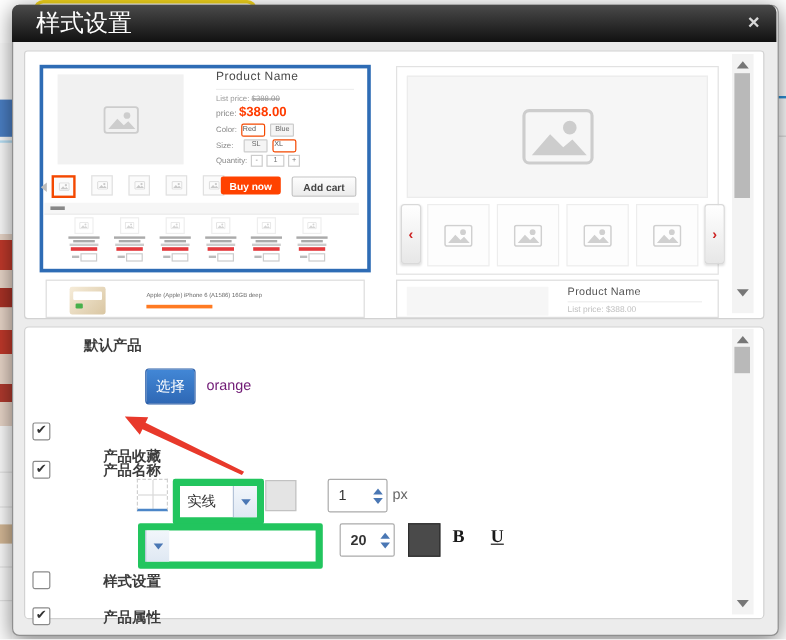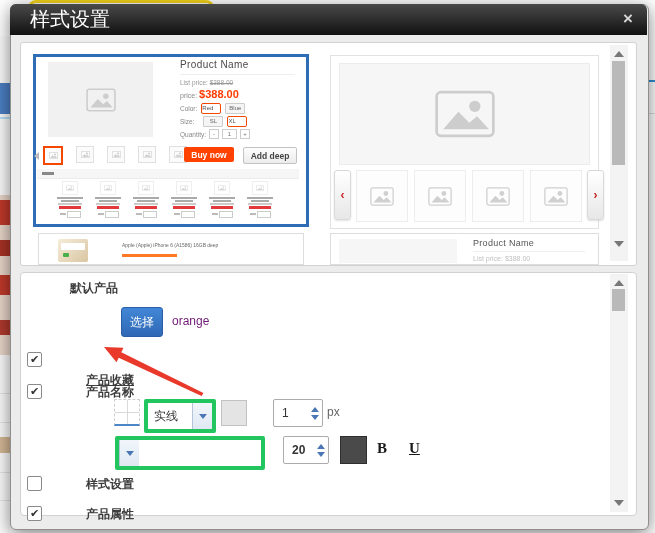--- a/index.html
+++ b/index.html
@@ -106,21 +106,21 @@
   .choose{left:121px;top:307px;width:40px;height:28px;z-index:4;border-radius:3px;cursor:pointer;
           background:linear-gradient(#4287d6,#2f68b5);border:1px solid #2a5ea8;color:#fff;font-size:12px;
           display:flex;align-items:center;justify-content:center;}
   .fvalue{left:172px;top:314px;font-size:12px;color:#701a75;z-index:4;}
   .cb{width:13px;height:13px;border:1px solid #8a8a8a;border-radius:2px;background:#fff;z-index:4;
       font-size:11px;line-height:13px;text-align:center;color:#333;cursor:pointer;}
   .borderpick{left:114px;top:399px;width:24px;height:24px;z-index:4;background:#fff;cursor:pointer;
       border:1px dashed #d0d0d0;border-bottom:2px solid #4c86c8;
       background-image:linear-gradient(#d9d9d9 0,#d9d9d9 100%),linear-gradient(#d9d9d9 0,#d9d9d9 100%);
       background-size:100% 1px,1px 100%;background-position:0 12px,12px 0;background-repeat:no-repeat;}
-  .sel{z-index:4;background:#fff;border:4px solid #22c55e;border-radius:2px;display:flex;align-items:center;cursor:pointer;}
+  .sel{z-index:4;background:#fff;border:6px solid #22c55e;border-radius:2px;display:flex;align-items:center;cursor:pointer;}
   .sel .txt{flex:1;font-size:12px;color:#333;padding-left:6px;
             font-family:"Liberation Sans",sans-serif;white-space:nowrap;overflow:hidden;}
   .sel .arr{width:19px;align-self:stretch;background:linear-gradient(#f2f6fb,#dfe8f3);border-left:1px solid #b4c3d8;
             display:flex;align-items:center;justify-content:center;}
   .sel .arr .tri{border-width:5px 4px 0 4px;border-color:#4a77b4 transparent transparent transparent;}
   .spin{z-index:4;background:#fff;border:1px solid #ababab;border-radius:2px;display:flex;cursor:text;}
   .spin .num{flex:1;font-size:12px;color:#333;padding-left:8px;display:flex;align-items:center;}
   .spin .ud{width:15px;display:flex;flex-direction:column;align-items:center;justify-content:center;gap:3px;}
   .spin .ud .tri.u{border-width:0 4px 5px 4px;border-color:transparent transparent #4a77b4 transparent;}
   .spin .ud .tri.d{border-width:5px 4px 0 4px;border-color:#4a77b4 transparent transparent transparent;}
@@ -234,21 +234,21 @@
     <svg width="9" height="7" viewBox="0 0 28 22">
             <rect x="1" y="1" width="26" height="20" rx="2" fill="none" stroke="#c9c9c9" stroke-width="2"></rect>
             <circle cx="18.5" cy="7.5" r="3" fill="#c9c9c9"></circle>
             <path d="M4 18 L11 10 L16 15 L19.5 12 L25 18 Z" fill="#c9c9c9"></path>
           </svg>
   </span>
 </span>
   <i class="tri" style="border-width:4px 0 4px 5px;border-color:transparent transparent transparent #bbb;"></i>
 </div>
 <div class="abs buynow">Buy now</div>
-<div class="abs addcart">Add deep</div>
+<div class="abs addcart">Add cart</div>
 <div class="abs relhead">
       <i></i>
     </div>
 <div class="abs relrow">
   <span class="rcard">
     <span class="rthumb">
       <svg width="8" height="6" viewBox="0 0 28 22">
             <rect x="1" y="1" width="26" height="20" rx="2" fill="none" stroke="#d5d5d5" stroke-width="2"></rect>
             <circle cx="18.5" cy="7.5" r="3" fill="#d5d5d5"></circle>
             <path d="M4 18 L11 10 L16 15 L19.5 12 L25 18 Z" fill="#d5d5d5"></path>
@@ -421,21 +421,21 @@
 <div class="abs sb-thumb" style="left:612px;top:61px;height:104px;"></div>
 <i class="abs tri sb-down" style="left:614px;top:241px;z-index:5;"></i>
 
 <div class="abs panel bot-panel"></div>
 
 <div class="abs flabel" style="left:30px;top:280px;">默认产品</div>
 <div class="abs choose">选择</div>
 <div class="abs fvalue">orange</div>
 
 <div class="abs cb on" style="left:27px;top:352px;">✔</div>
-<div class="abs flabel" style="left:46px;top:372px;text-decoration:underline;">产品收藏</div>
+<div class="abs flabel" style="left:46px;top:372px;">产品收藏</div>
 <div class="abs cb on" style="left:27px;top:384px;">✔</div>
 <div class="abs flabel" style="left:46px;top:384px;">产品名称</div>
 
 <div class="abs borderpick"></div>
 <div class="abs sel" style="left:144px;top:399px;width:64px;height:26px;">
   <span class="txt">实线</span>
   <span class="arr">
         <i class="tri"></i>
       </span>
 </div>

